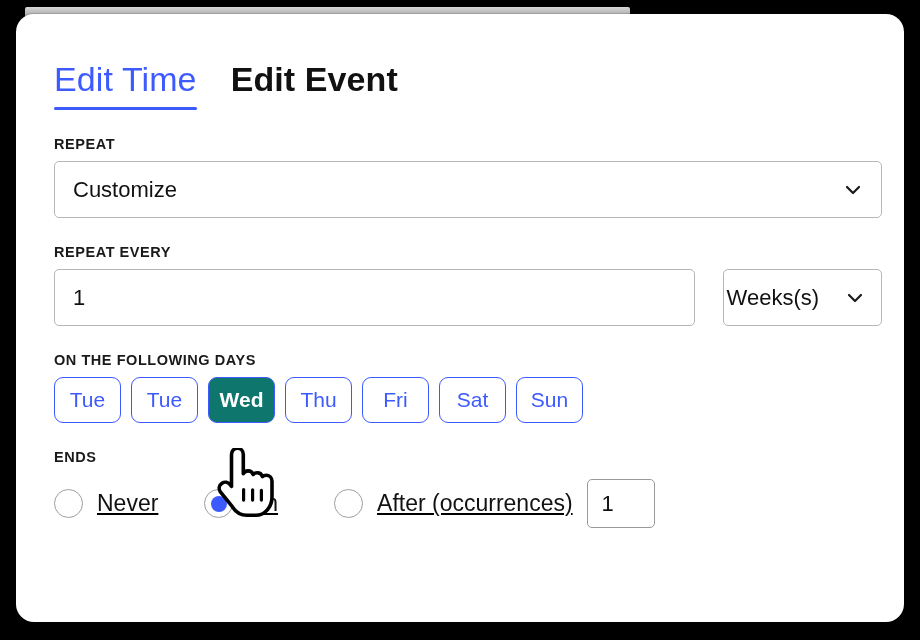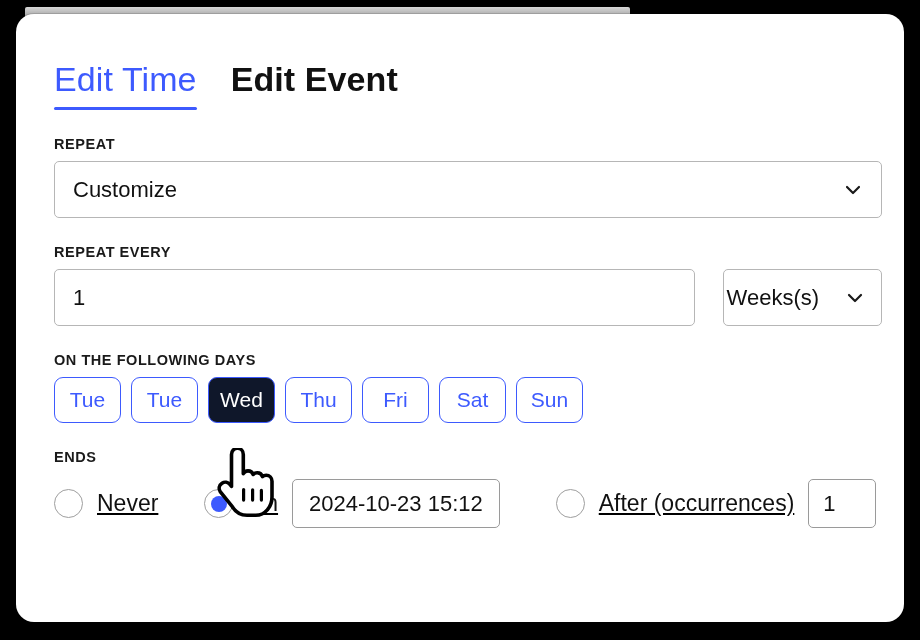--- a/index.html
+++ b/index.html
@@ -137,23 +137,24 @@
     color: #3d5afe;
     font-size: 21px;
     display: flex;
     align-items: center;
     justify-content: center;
     box-sizing: border-box;
     cursor: pointer;
     padding: 0 10px;
   }
   .day-chip.selected {
-    background: #0f172a;
+    background: #0f766e;
     color: #ffffff;
     border-color: #3d5afe;
+    font-weight: bold;
   }
 
   
   .ends-row {
     display: flex;
     align-items: center;
     margin-top: 14px;
   }
   .radio-group {
     display: flex;
@@ -307,23 +308,20 @@
       <div class="radio-group">
         <span class="radio"></span>
         <span class="radio-label">Never</span>
       </div>
 
       <div class="gap-1"></div>
 
       <div class="radio-group">
         <span class="radio checked"></span>
         <span class="radio-label">On</span>
-      </div>
-      <div class="date-box">
-        <span>2024-10-23 15:12</span>
       </div>
 
       <div class="gap-2"></div>
 
       <div class="radio-group">
         <span class="radio"></span>
         <span class="radio-label">After (occurrences)</span>
       </div>
       <div class="occ-box">
         <span>1</span>

